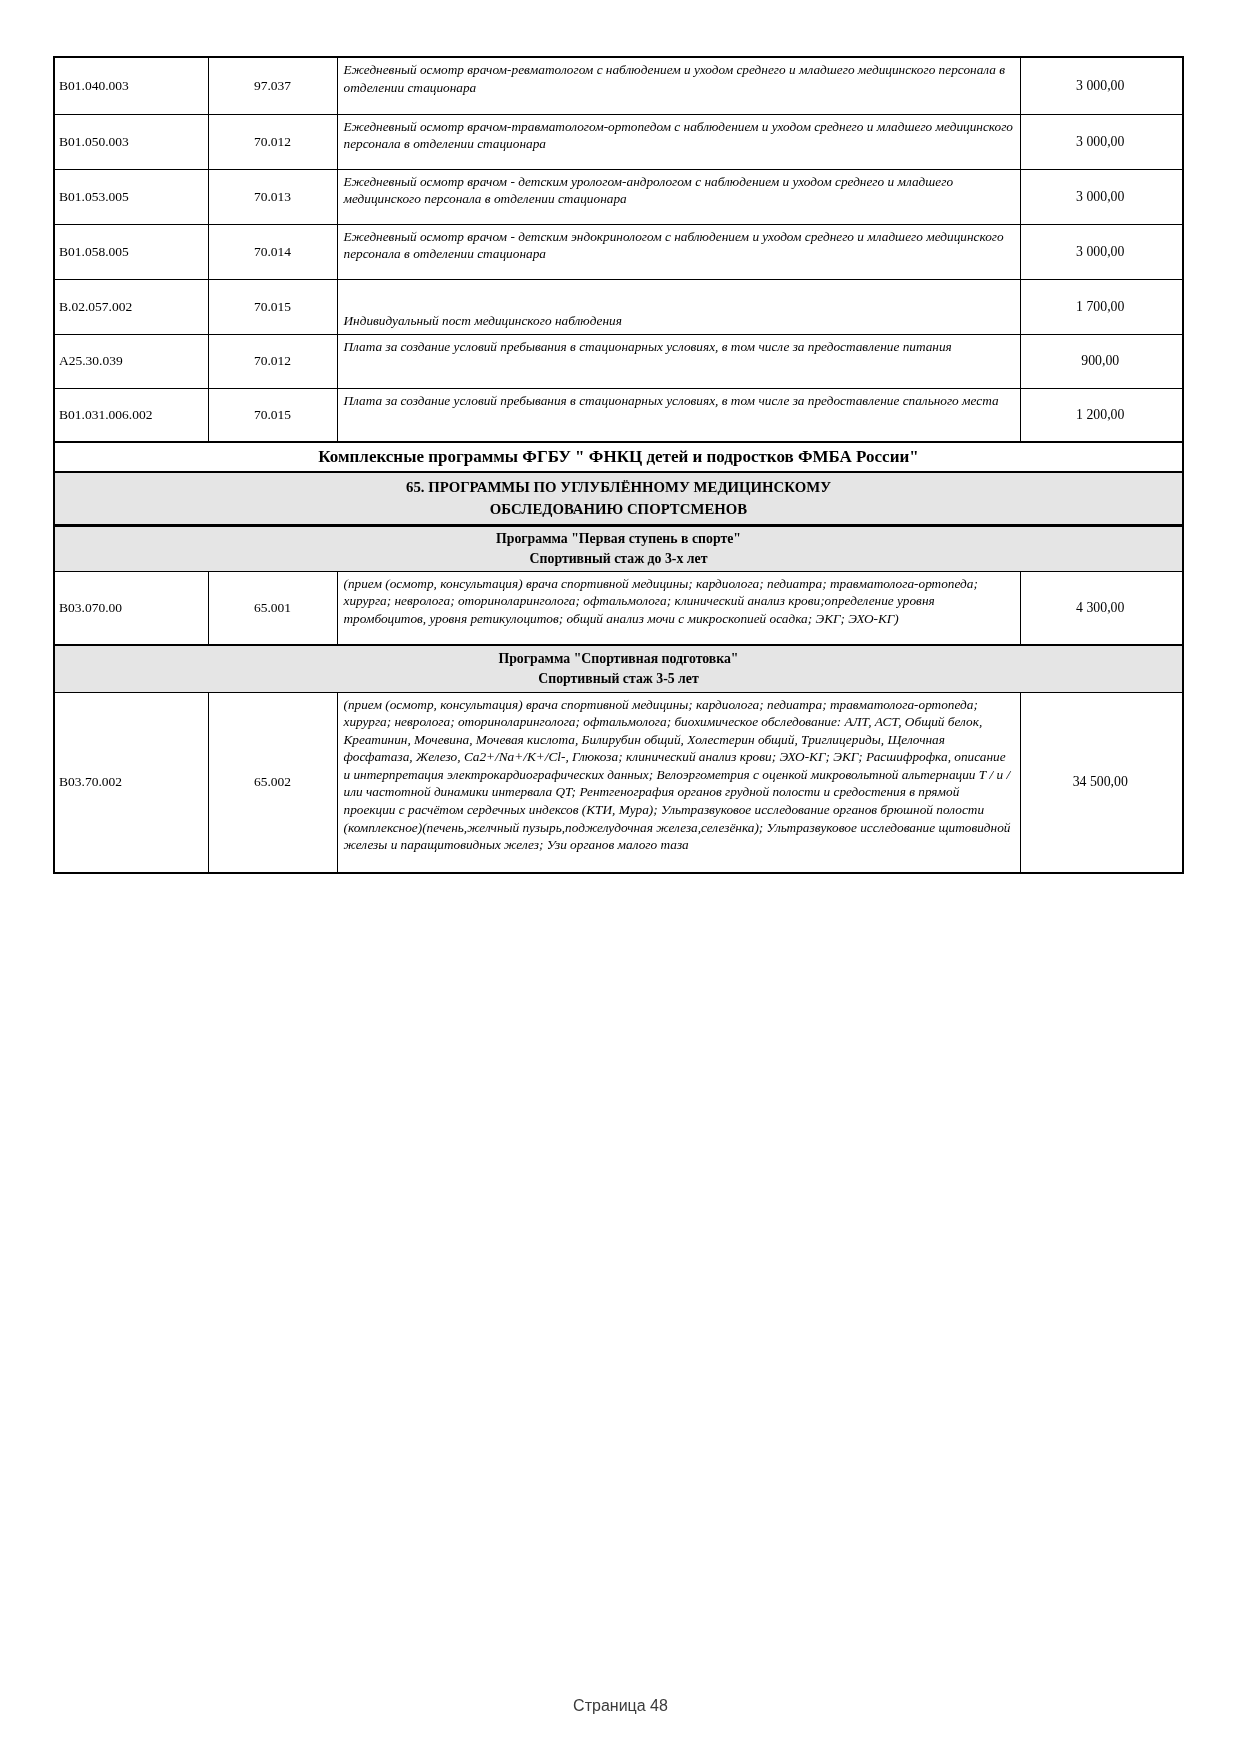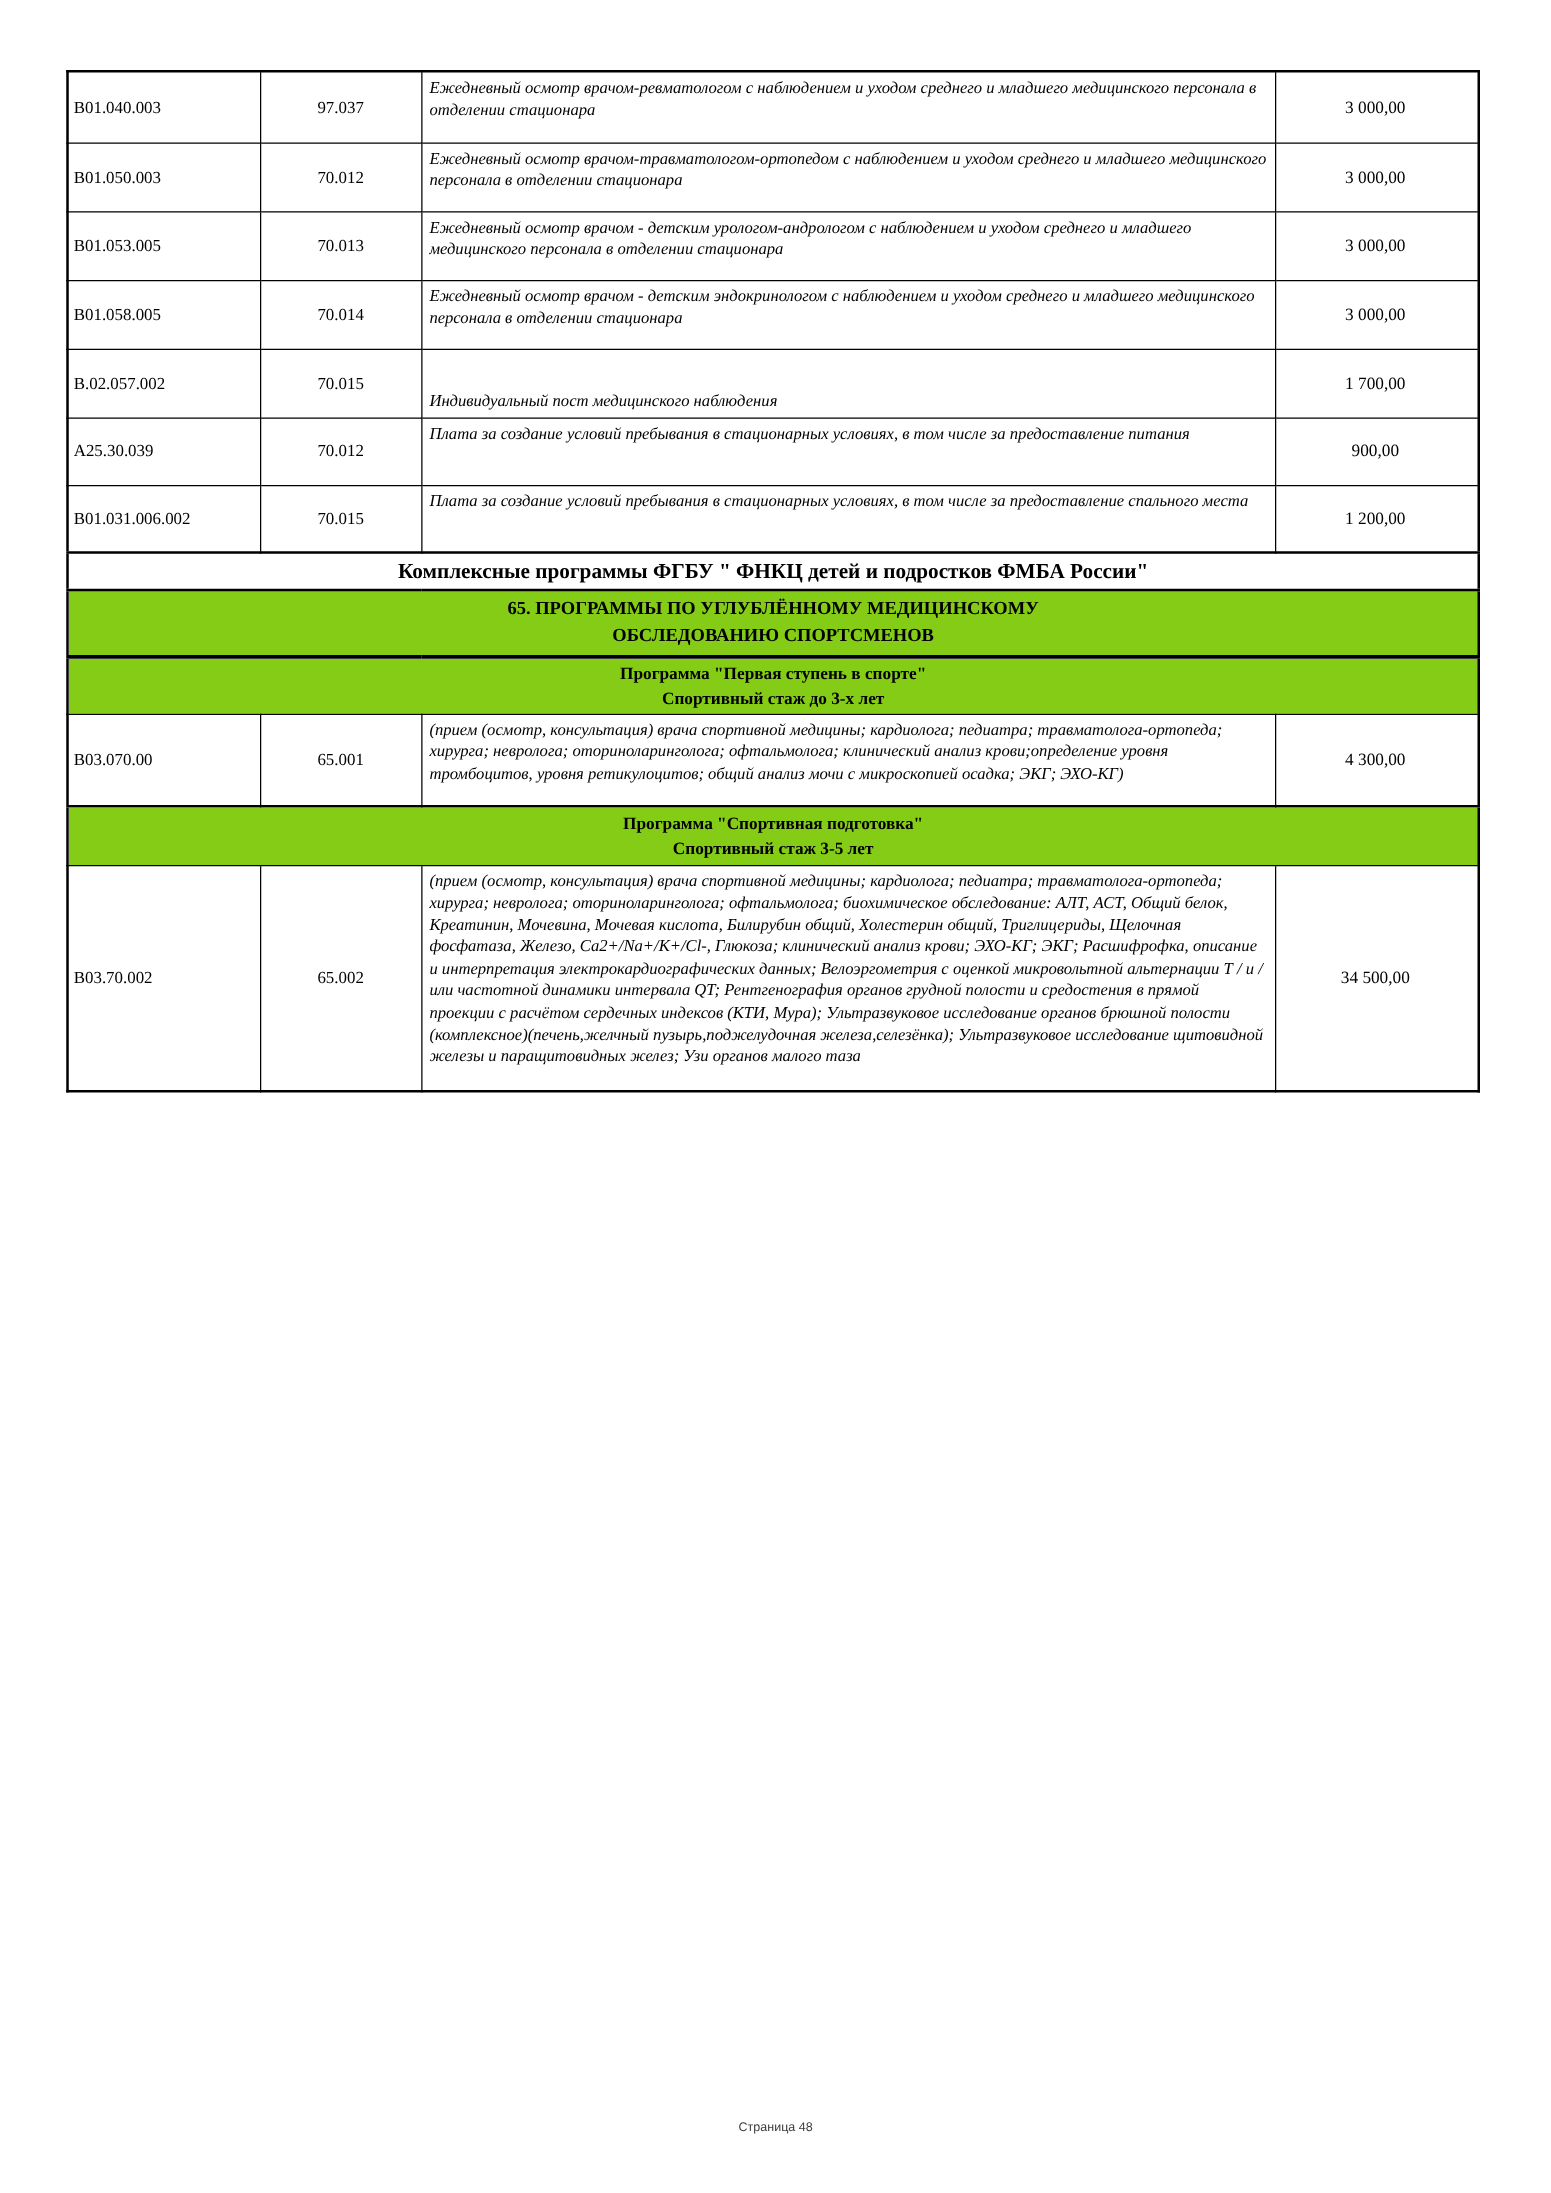--- a/index.html
+++ b/index.html
@@ -29,34 +29,34 @@
   }
 
   
   tr.r-head td {
     font-size:13.2px; font-weight:bold; text-align:center; vertical-align:middle;
     line-height:1.3; border-bottom:2px solid #000;
   }
 
   
   tr.r-band td {
-    background:#84cc16; font-weight:bold; text-align:center; vertical-align:middle;
+    background:#e5e5e5; font-weight:bold; text-align:center; vertical-align:middle;
   }
   tr.band1 td { font-size:14.8px; line-height:22px; border-bottom:3px solid #000; }
   tr.band2 td { font-size:13.8px; line-height:20px; }
   tr.band3 td { font-size:13.8px; line-height:20px; border-top:2px solid #000; }
 
   
   tr.h57{height:57px} tr.h55{height:55px} tr.h54{height:54px}
   tr.h30{height:30px} tr.h53{height:53px} tr.h46{height:46px}
   tr.h74{height:74px} tr.h47{height:47px} tr.h181{height:181px}
 
   .page-footer {
     position:absolute; left:0; top:1697px; width:1241px; text-align:center;
-    font-family:"Liberation Sans", sans-serif; font-size:10px; color:#3a3a3a;
+    font-family:"Liberation Sans", sans-serif; font-size:16px; color:#3a3a3a;
   }
 </style>
 </head>
 <body>
 
 <table class="price-table">
   <colgroup>
     <col style="width:154px">
       <col style="width:129px">
       <col style="width:683px">

